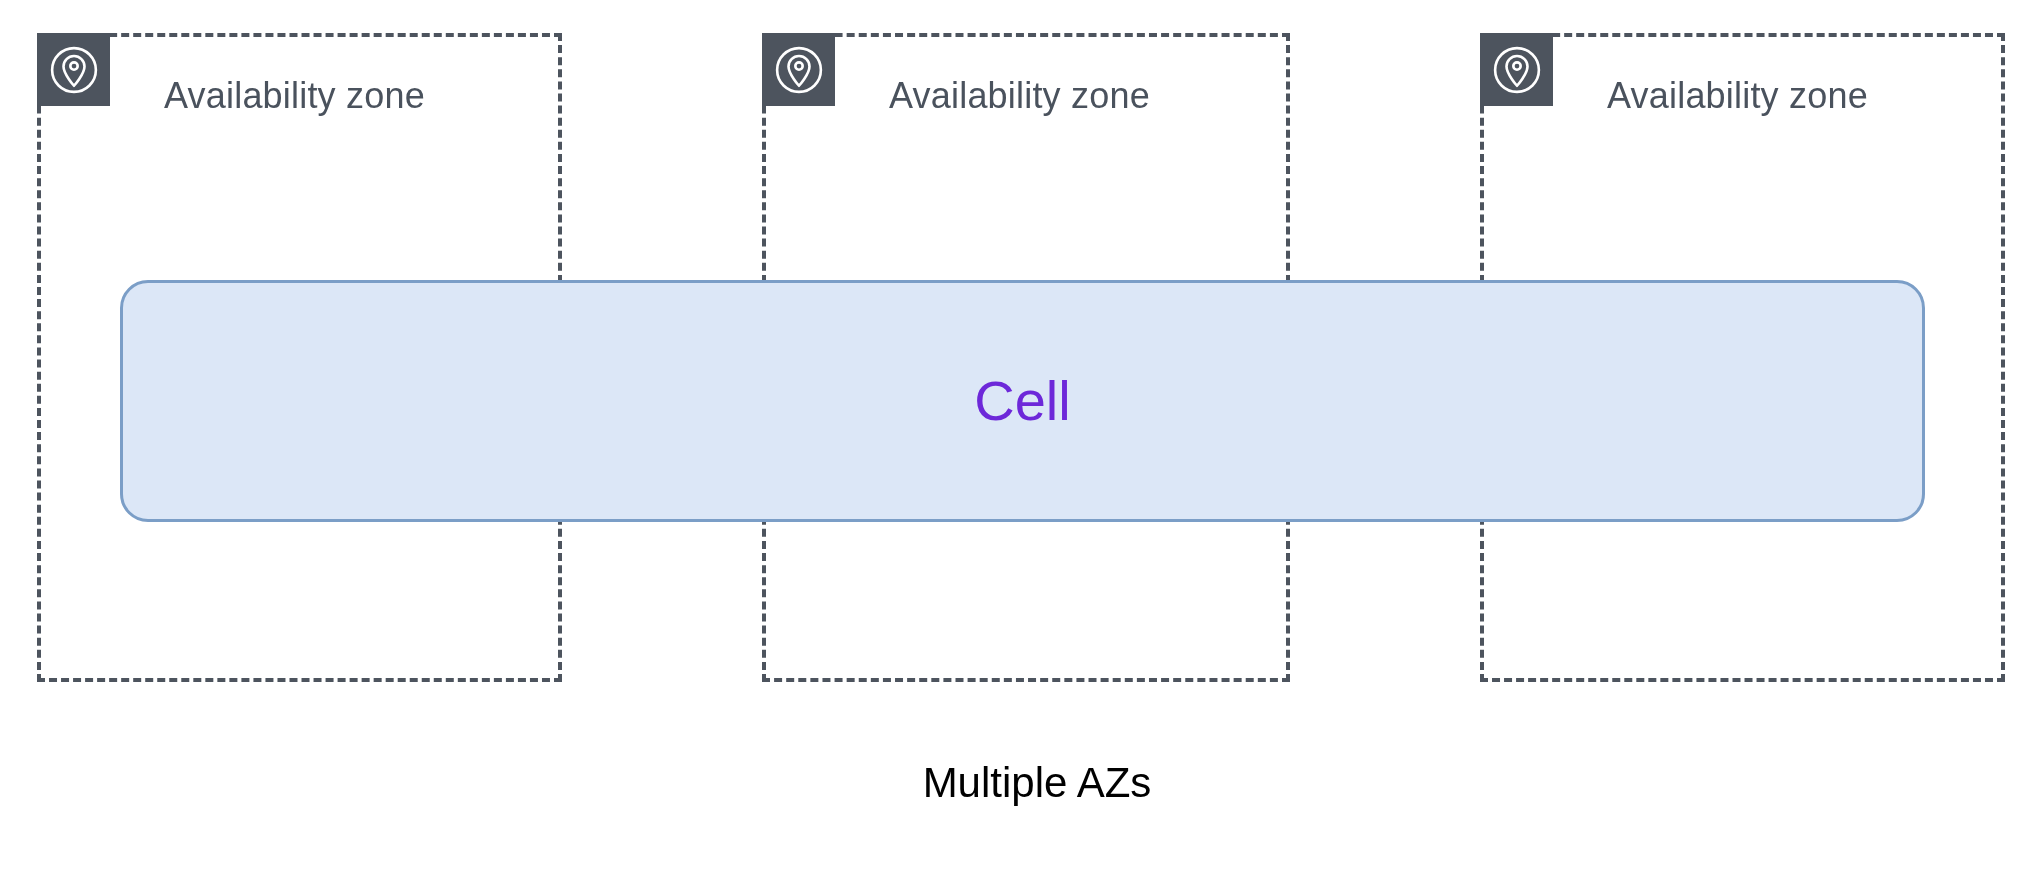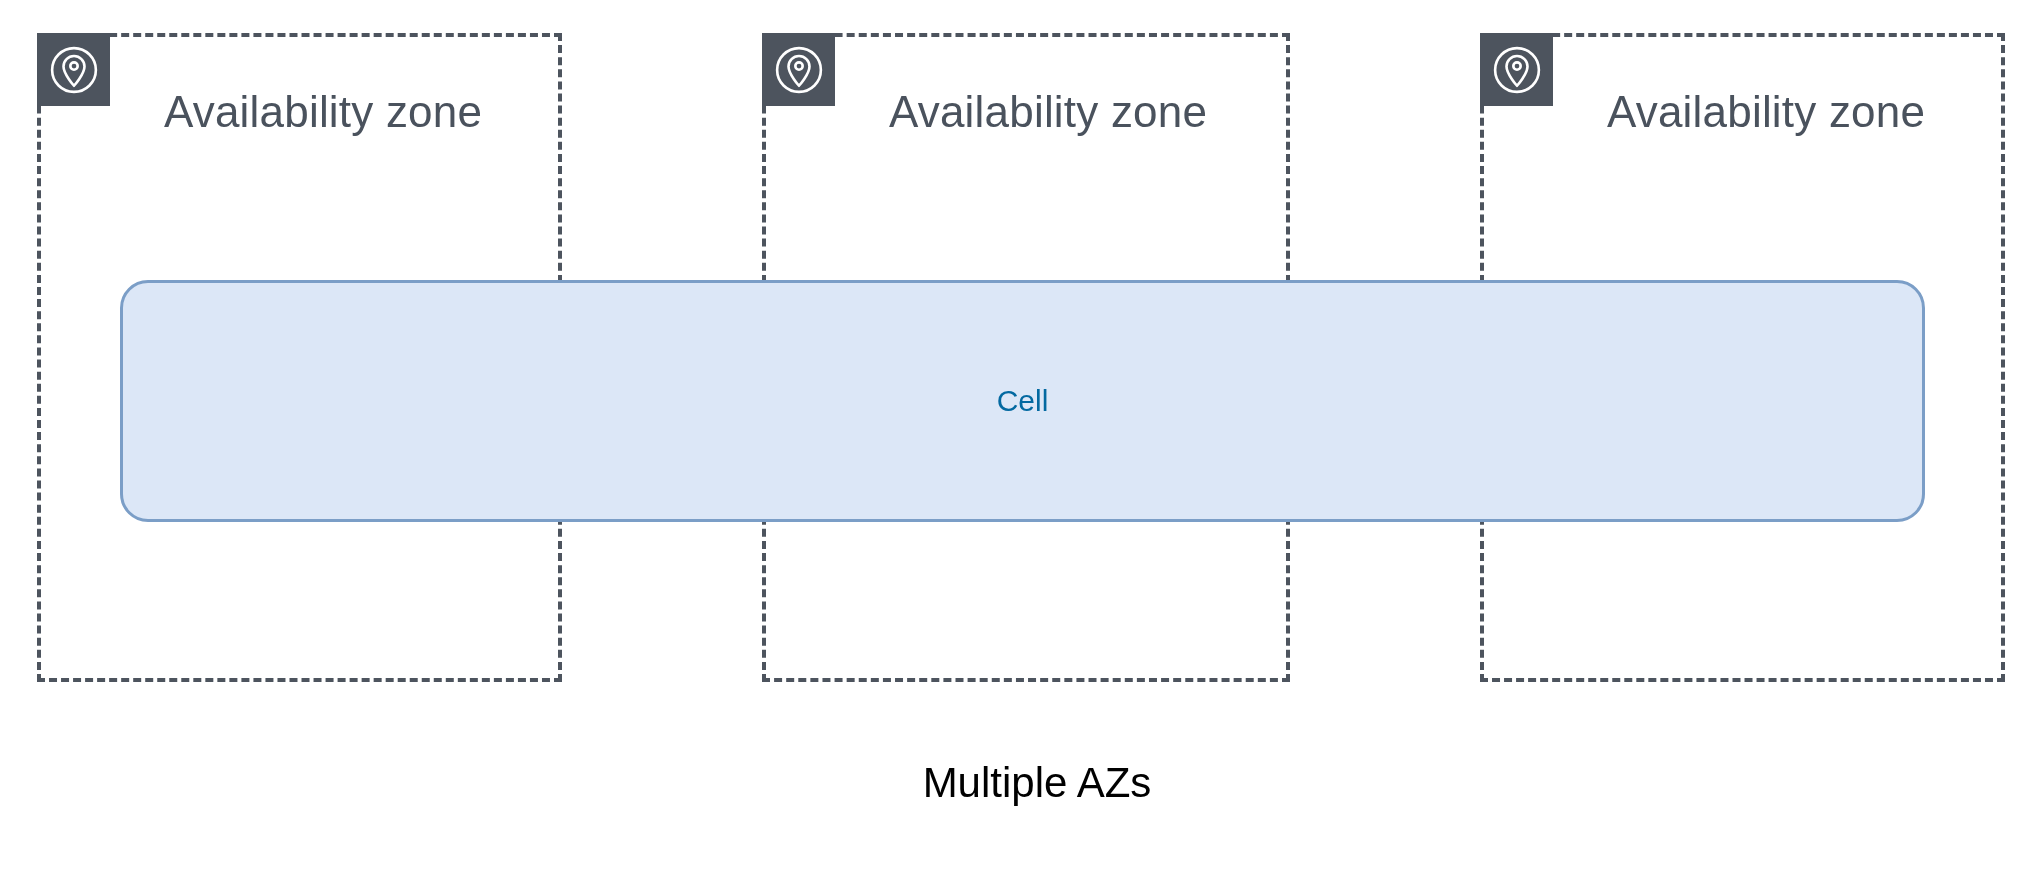--- a/index.html
+++ b/index.html
@@ -46,22 +46,22 @@
   .az-icon-tile svg {
     display: block;
     width: 56px;
     height: 56px;
   }
 
   
   .az-label {
     position: absolute;
     left: 123px;
-    top: 48px;
-    font-size: 44px;
+    top: 32px;
+    font-size: 36px;
     line-height: 54px;
     color: #4a525d;
     white-space: nowrap;
     letter-spacing: 0.2px;
   }
 
   
   .cell-band {
     position: absolute;
     left: 120px;
@@ -71,23 +71,23 @@
     box-sizing: border-box;
     background: #dce7f7;
     border: 3px solid #7b9ec7;
     border-radius: 28px;
     display: flex;
     align-items: center;
     justify-content: center;
     z-index: 5;
   }
   .cell-band-label {
-    font-size: 30px;
+    font-size: 56px;
     line-height: 48px;
-    color: #0369a1;
+    color: #6d28d9;
     white-space: nowrap;
   }
 
   
   .bottom-caption {
     position: absolute;
     left: 0;
     top: 758px;
     width: 2074px;
     text-align: center;

